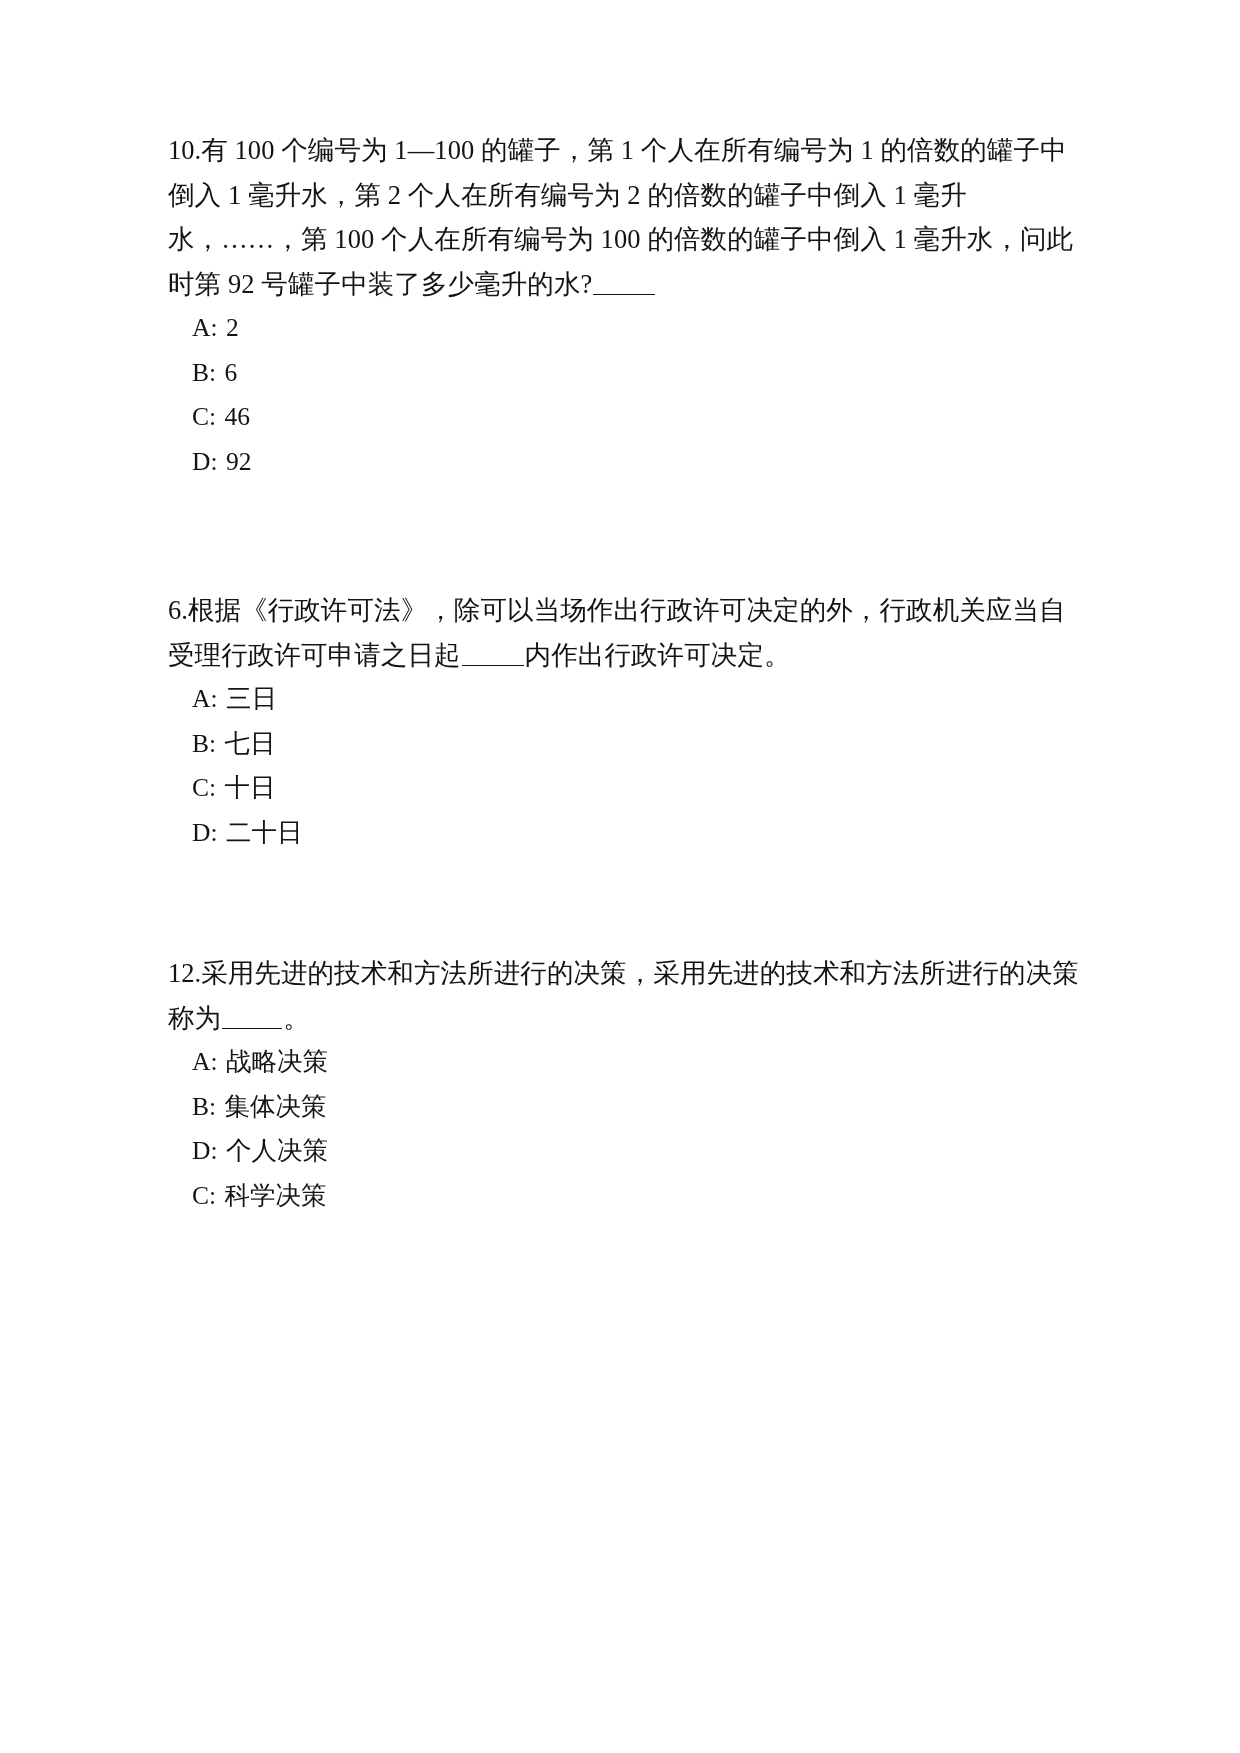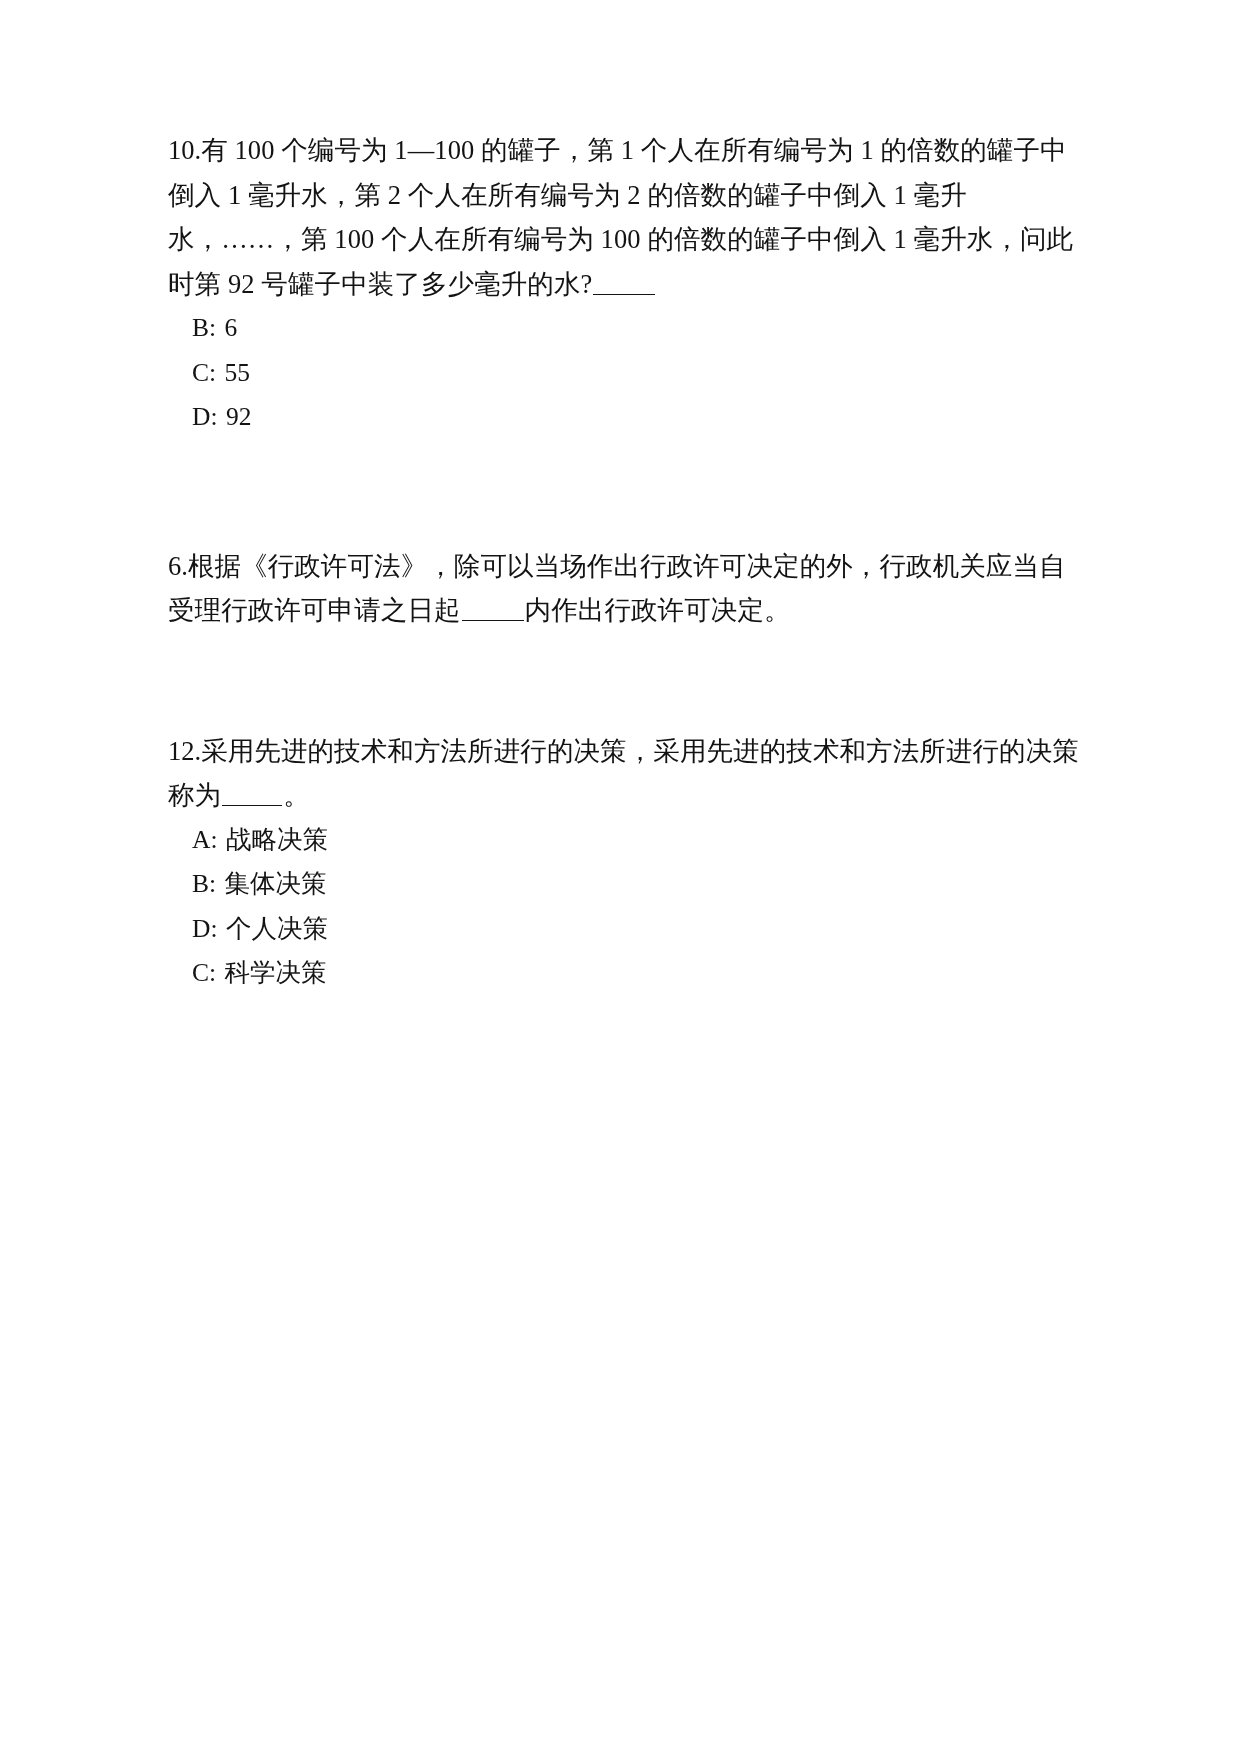--- a/index.html
+++ b/index.html
@@ -71,30 +71,37 @@
   .q10 { margin-top: 0; }
 </style>
 </head>
 <body>
 
 <div class="page">
 
   <div class="question-block q10">
     <p class="q-body"><span class="qnum">10.</span><span>有 100 个编号为 1—100 的罐子，第 1 个人在所有编号为 1 的倍数的罐子中</span><br><span>倒入 1 毫升水，第 2 个人在所有编号为 2 的倍数的罐子中倒入 1 毫升</span><br><span>水，……，第 100 个人在所有编号为 100 的倍数的罐子中倒入 1 毫升水，问此</span><br><span>时第 92 号罐子中装了多少毫升的水?</span><span class="blank"></span></p>
     <ul class="options">
+      <li class="option"><span class="olabel">A:</span> <span class="otext">2</span></li>
       <li class="option"><span class="olabel">B:</span> <span class="otext">6</span></li>
-      <li class="option"><span class="olabel">C:</span> <span class="otext">55</span></li>
+      <li class="option"><span class="olabel">C:</span> <span class="otext">46</span></li>
       <li class="option"><span class="olabel">D:</span> <span class="otext">92</span></li>
     </ul>
   </div>
 
   <div class="gap-lg"></div>
 
   <div class="question-block">
     <p class="q-body"><span class="qnum">6.</span><span>根据《行政许可法》，除可以当场作出行政许可决定的外，行政机关应当自</span><br><span>受理行政许可申请之日起</span><span class="blank"></span><span>内作出行政许可决定。</span></p>
+    <ul class="options">
+      <li class="option"><span class="olabel">A:</span> <span class="otext">三日</span></li>
+      <li class="option"><span class="olabel">B:</span> <span class="otext">七日</span></li>
+      <li class="option"><span class="olabel">C:</span> <span class="otext">十日</span></li>
+      <li class="option"><span class="olabel">D:</span> <span class="otext">二十日</span></li>
+    </ul>
   </div>
 
   <div class="gap-md"></div>
 
   <div class="question-block">
     <p class="q-body"><span class="qnum">12.</span><span>采用先进的技术和方法所进行的决策，采用先进的技术和方法所进行的决策</span><br><span>称为</span><span class="blank short"></span><span>。</span></p>
     <ul class="options">
       <li class="option"><span class="olabel">A:</span> <span class="otext">战略决策</span></li>
       <li class="option"><span class="olabel">B:</span> <span class="otext">集体决策</span></li>
       <li class="option"><span class="olabel">D:</span> <span class="otext">个人决策</span></li>

